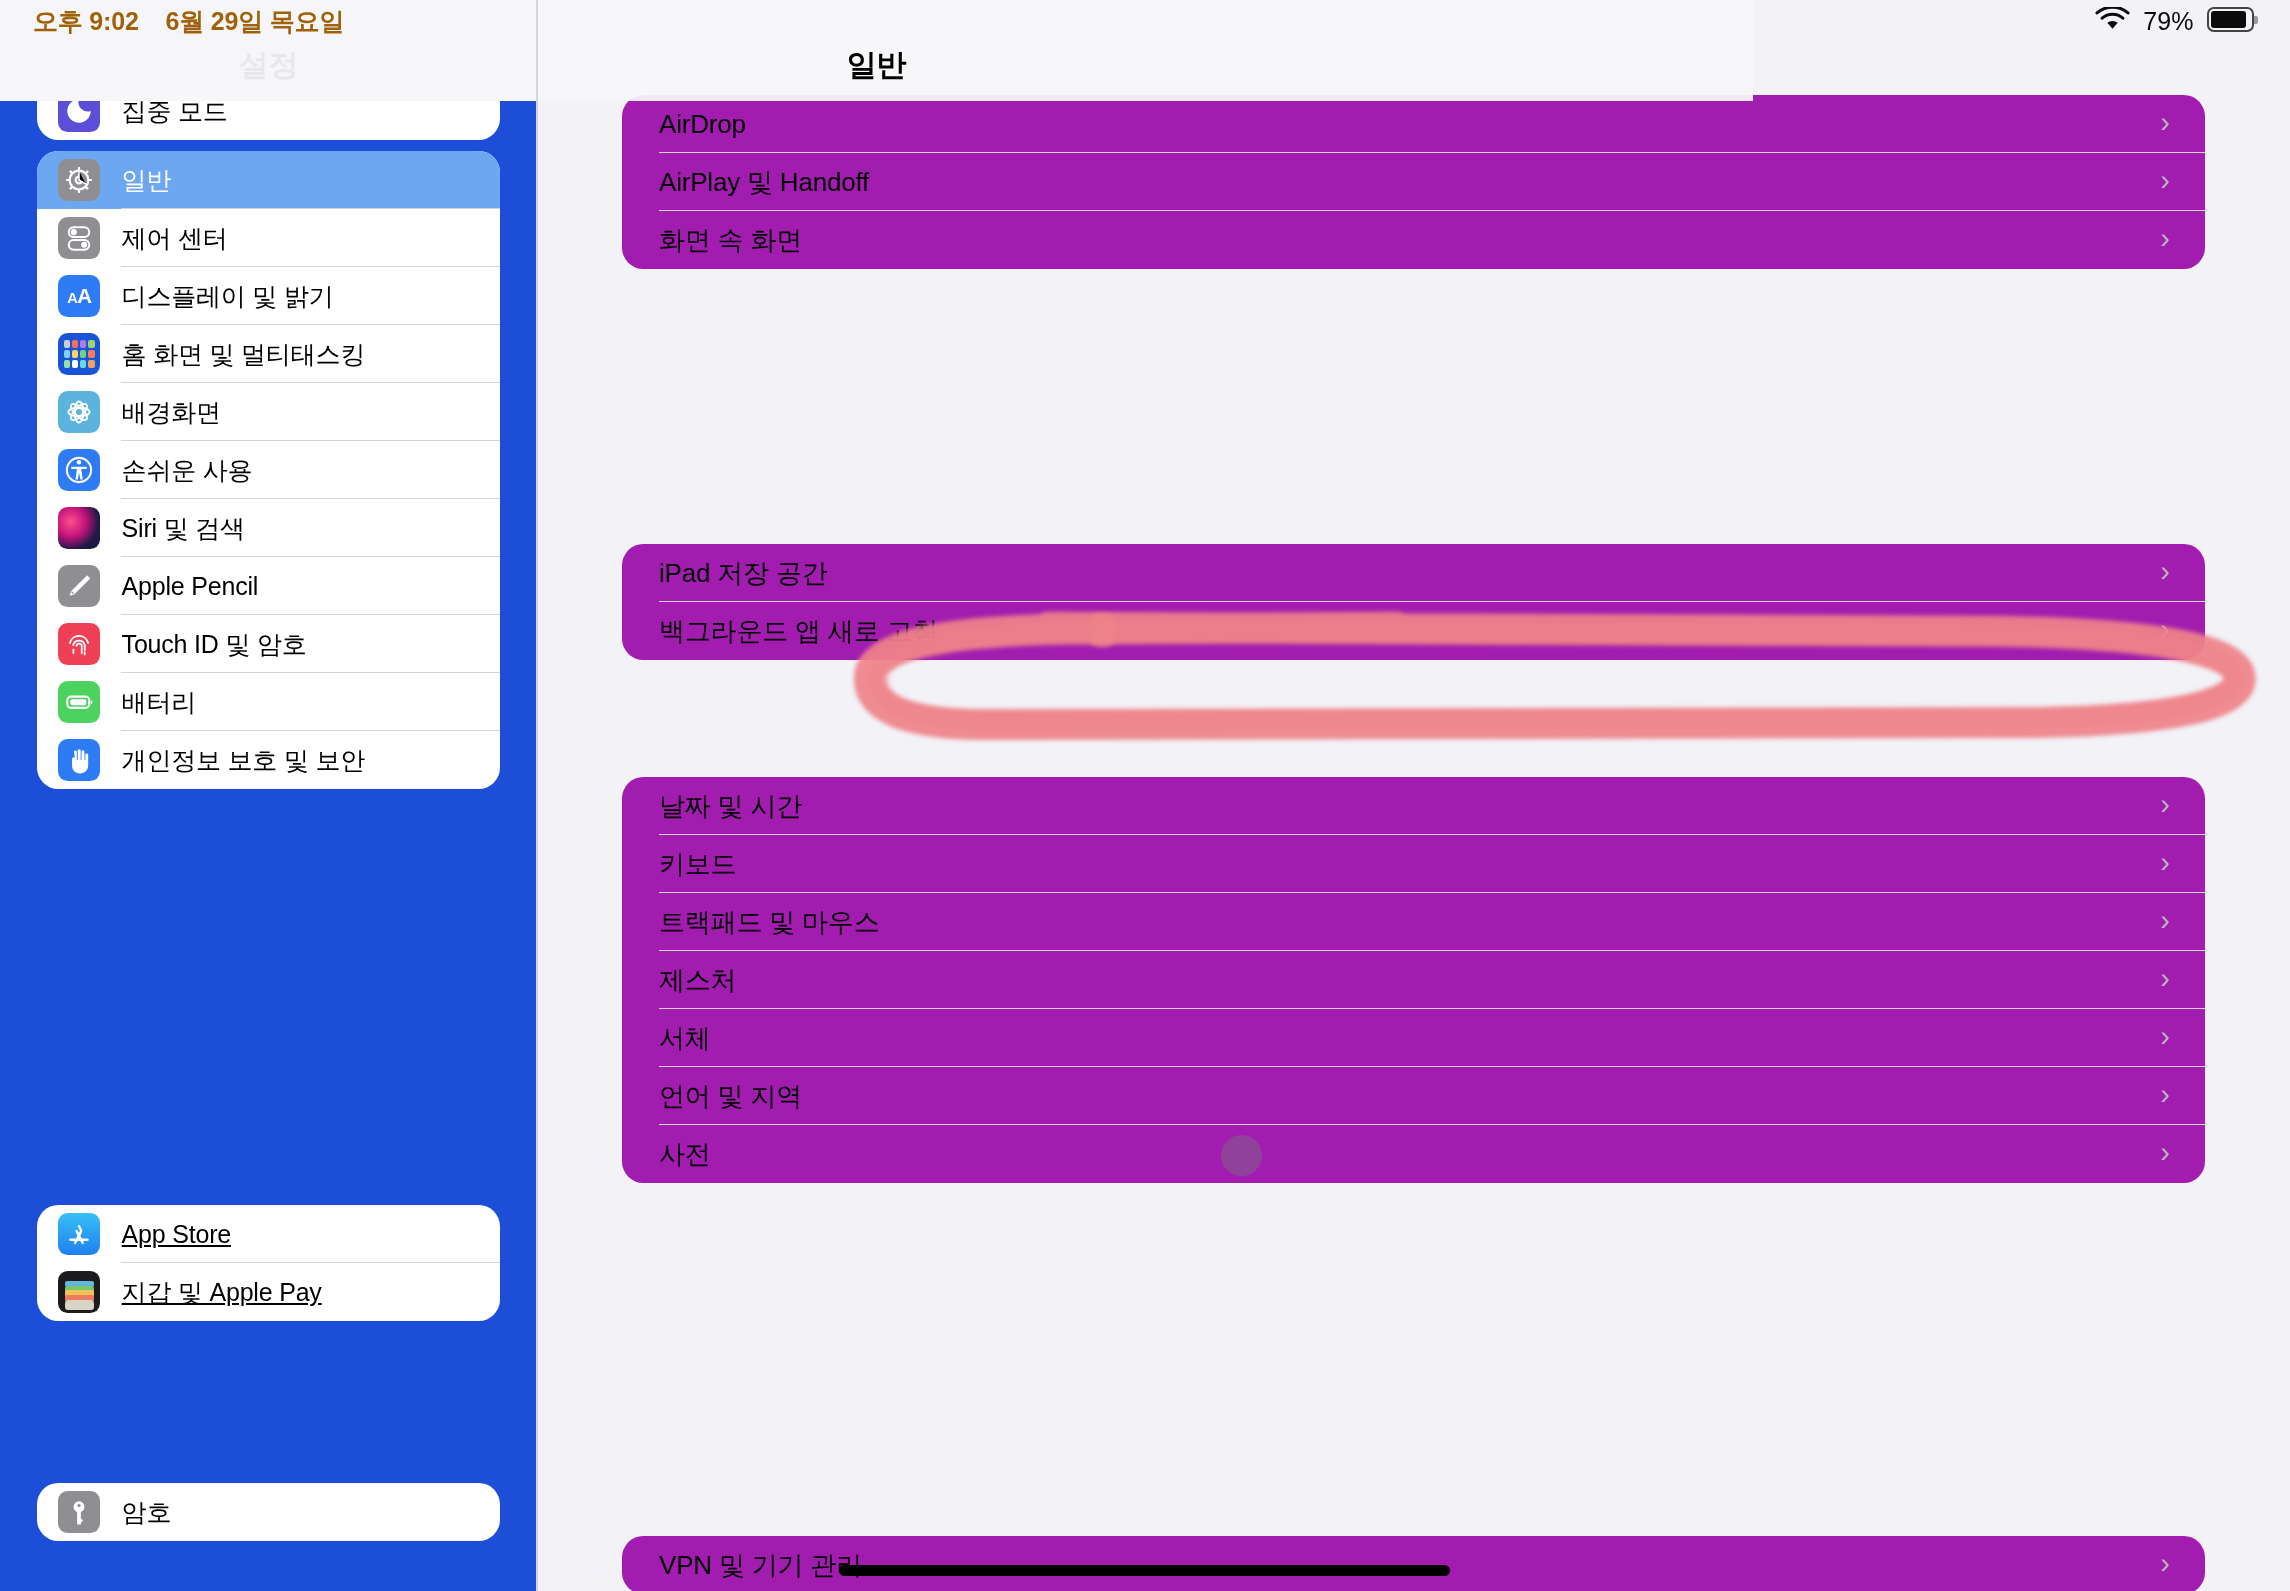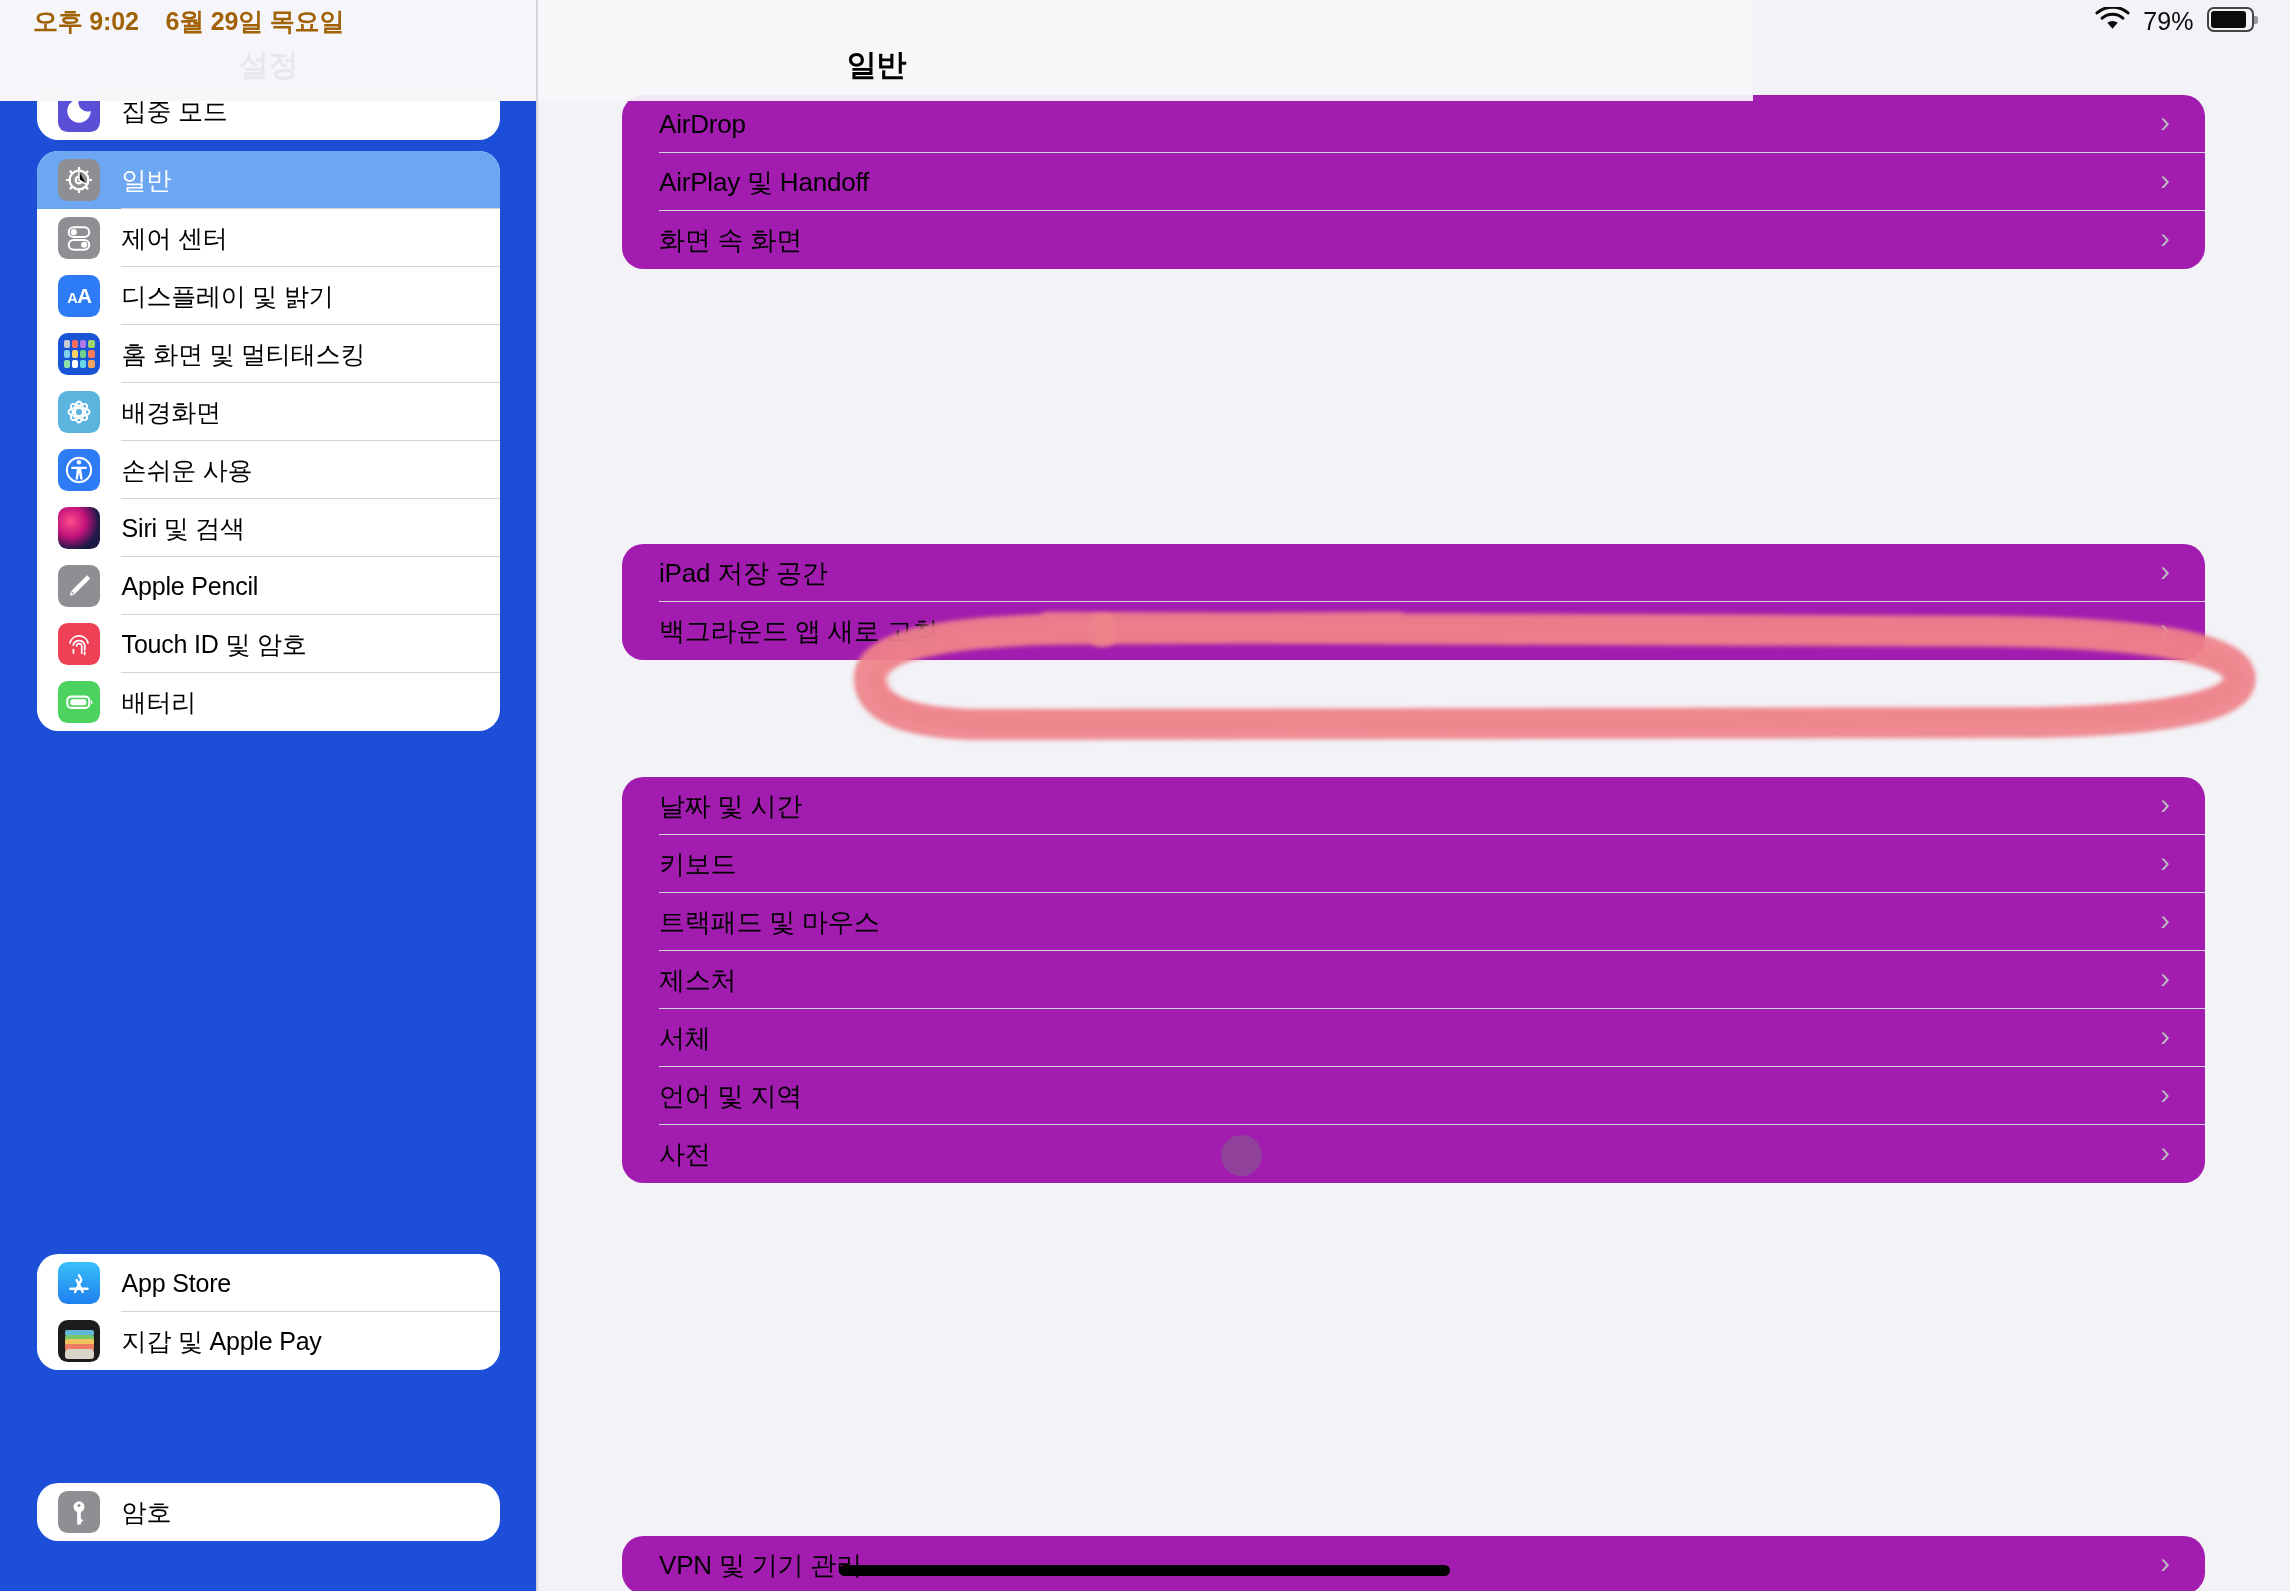--- a/index.html
+++ b/index.html
@@ -382,22 +382,32 @@
                 <g>
                   <rect x="9.5" y="16" width="22.5" height="11.5" rx="4" fill="none" stroke="#fff" stroke-width="2.1"></rect>
                   <rect x="12.6" y="18.8" width="16.3" height="6" rx="2" fill="#fff"></rect>
                   <path d="M33.6 19.6v4.3a2.2 2.2 0 0 0 0-4.3z" fill="#fff"></path>
                 </g>
               </svg>
             </span>
             <span class="sb-label">배터리</span>
             <span class="sb-sep"></span>
           </div>
-        </div>
-        <div class="sb-group" style="position: absolute; top: 1254px; left: 0px; right: 0px;">
+          <div class="sb-row">
+            <span class="sb-icon g-priv">
+              <svg class="icon-svg" viewBox="0 0 43 43">
+                <g fill="#fff">
+                  <path d="M16.3 13.4a1.5 1.5 0 0 1 3 0v8.2h.9v-9.6a1.5 1.5 0 0 1 3 0v9.6h.9v-8.5a1.5 1.5 0 0 1 3 0v8.5h.9v-5.6a1.5 1.5 0 0 1 2.9 0v11c0 5-3.6 8.3-8.2 8.3-4.5 0-8.3-3-8.3-8.2v-6.3c0-1.4 1-2 2-2 .6 0 1 .2 1 .2z"></path>
+                </g>
+              </svg>
+            </span>
+            <span class="sb-label">개인정보 보호 및 보안</span>
+          </div>
+        </div>
+        <div class="sb-group" style="position: absolute; top: 1205px; left: 0px; right: 0px; text-decoration: underline;">
           <div class="sb-row">
             <span class="sb-icon g-appstore">
               <svg class="icon-svg" viewBox="0 0 43 43">
                 <g fill="none" stroke="#fff" stroke-width="2.5" stroke-linecap="round">
                   <path d="M12.8 27.4h17.4"></path>
                   <path d="M17.5 30.6 L23.8 18.4"></path>
                   <path d="M25.3 30.6 L19 18.4"></path>
                   <path d="M21.5 13.6 L23.4 17.2"></path>
                 </g>
               </svg>

